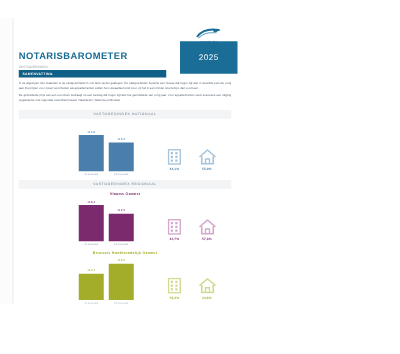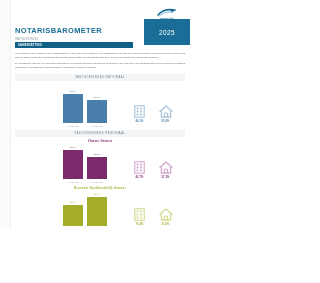--- a/index.html
+++ b/index.html
@@ -11,21 +11,21 @@
     width: 200px;
     height: 283px;
     overflow: hidden;
     font-family: "Liberation Sans", sans-serif;
     position: relative;
   }
 
   
   .page {
     position: absolute;
-    left: 0; top: 0;
+    left: 0; top: 14px;
     width: 200px; height: 229px;
     background: #ffffff;
     overflow: hidden;
     padding-left: 46px;
   }
   .margin-strip {
     position: absolute;
     top: 0;
     width: 10px;
     height: 283px;

